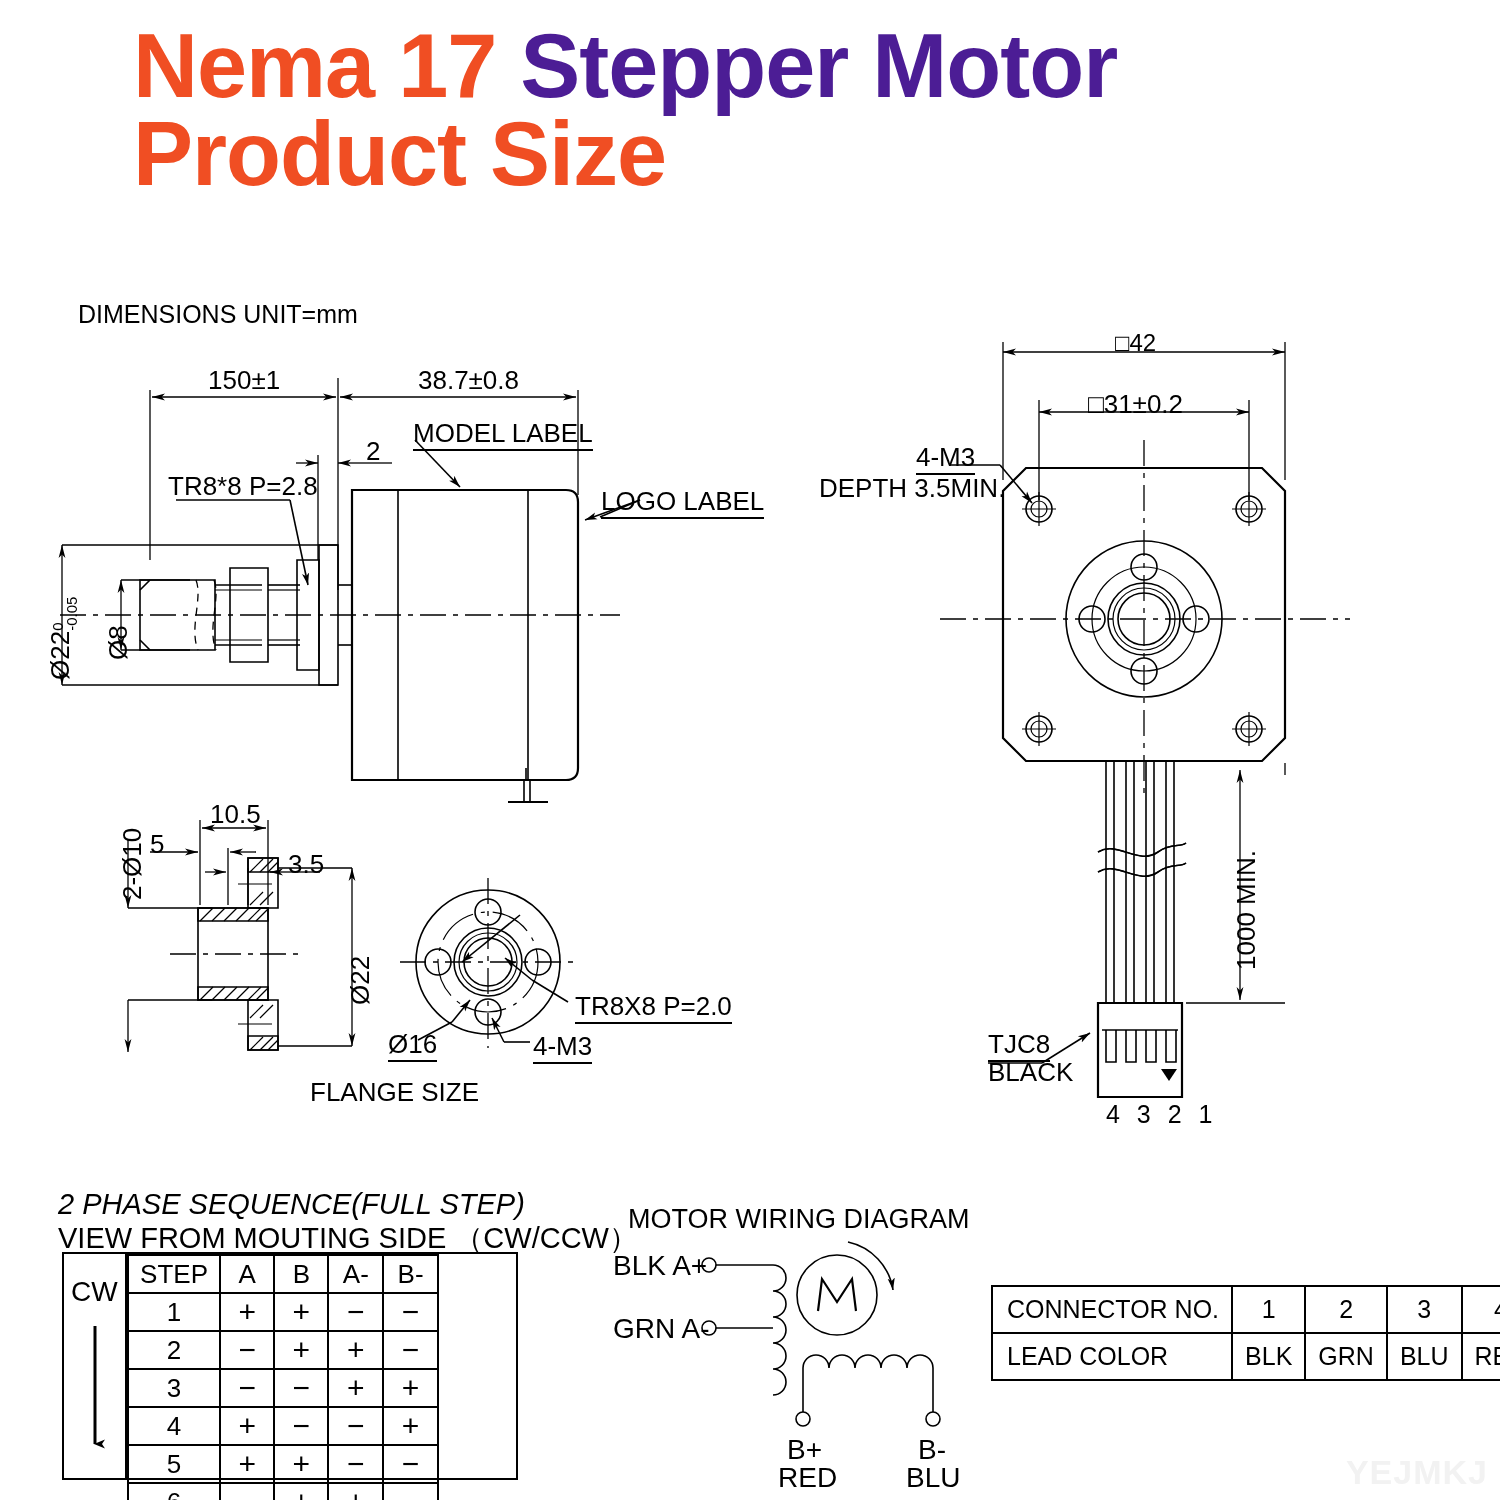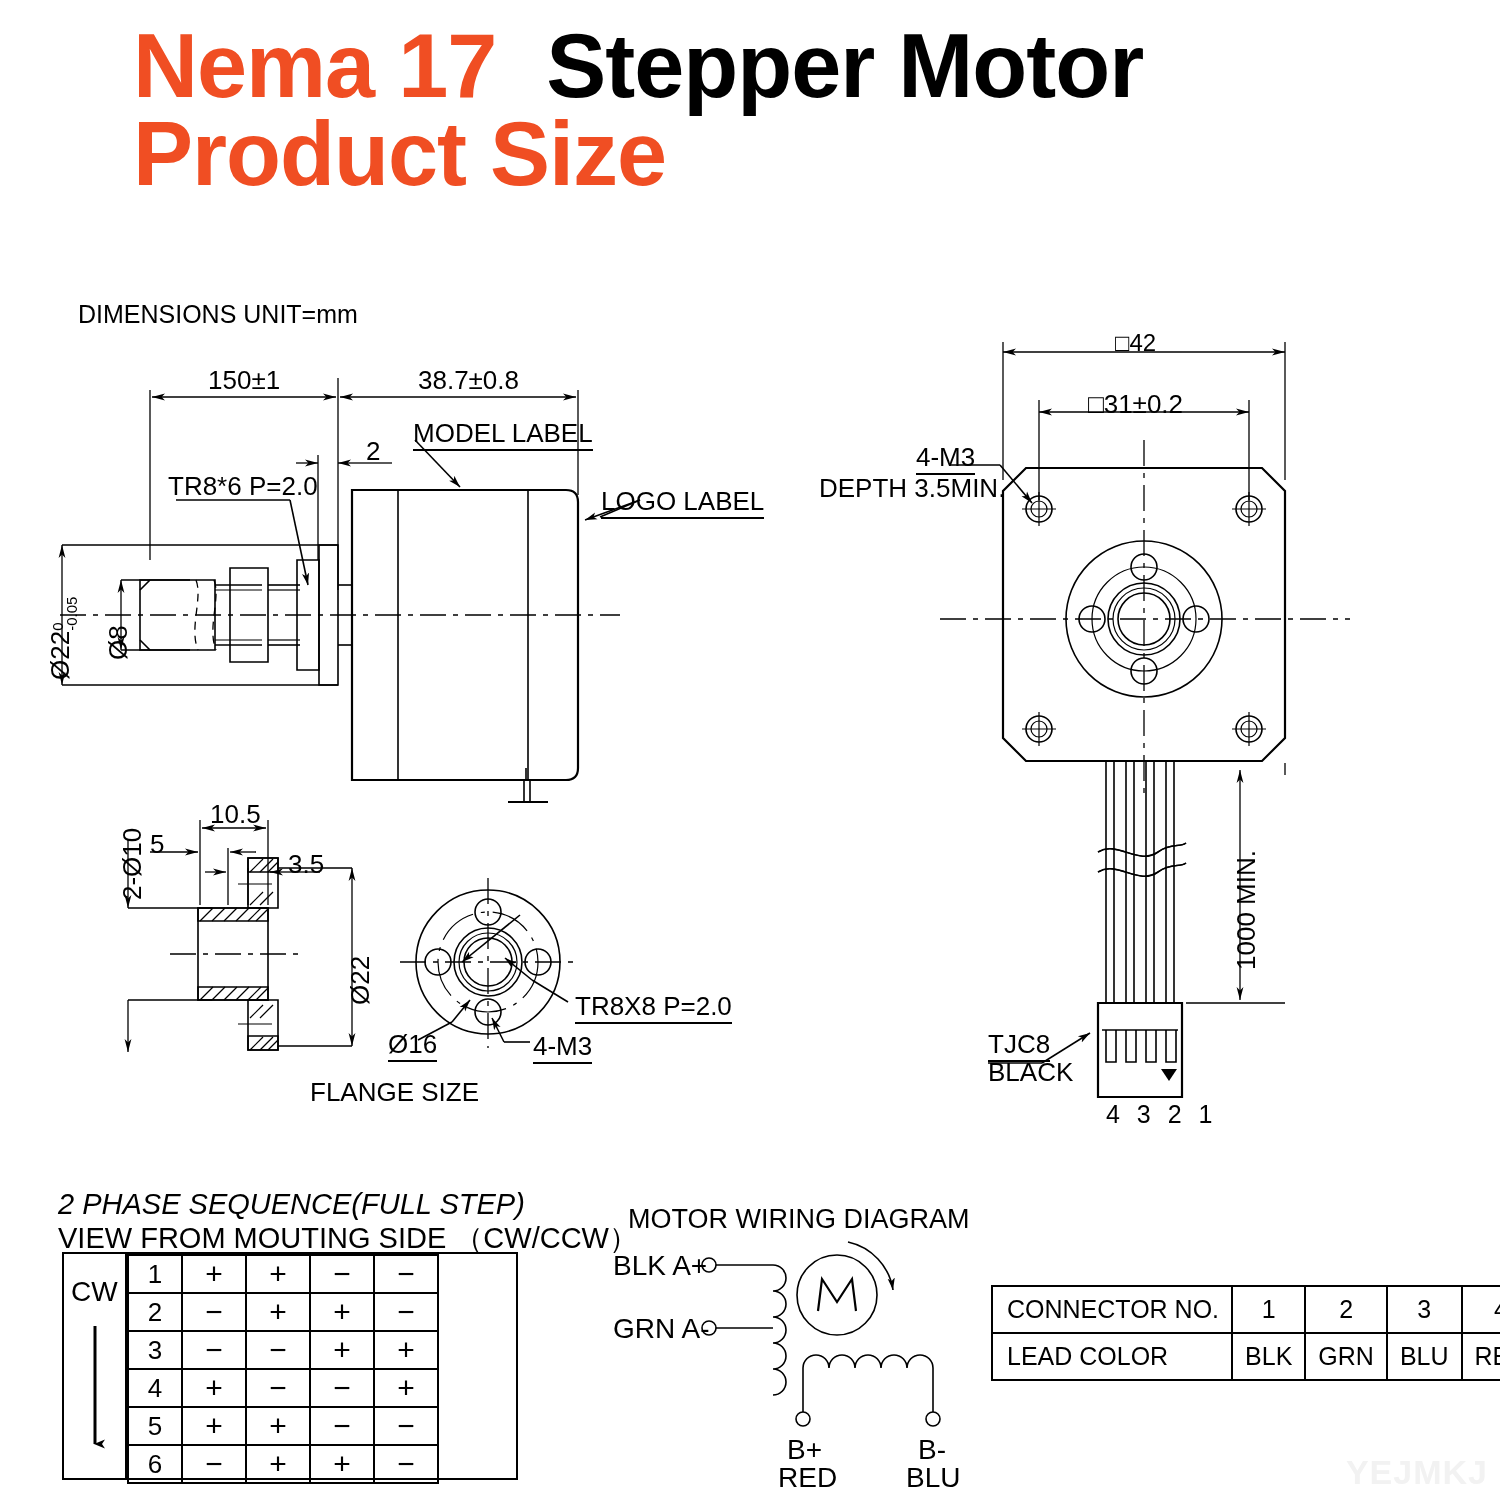--- a/index.html
+++ b/index.html
@@ -19,21 +19,21 @@
   #title-block{left:133px;top:22px;width:1300px;}
   .title-line{
     font-weight:bold;
     font-size:90px;
     line-height:88px;
     letter-spacing:-1px;
     white-space:nowrap;
     font-family:"Liberation Sans", sans-serif;
   }
   .t-orange{color:#F04E23;}
-  .t-black{color:#000000;margin-left:26px;}
+  .t-black{color:#4c1d95;}
 
   
   .dtext{
     font-size:23px;
     font-family:"Liberation Sans", sans-serif;
     white-space:nowrap;
     color:#000;
     line-height:1.12;
   }
   .dtext.u{ border-bottom:2px solid #000; padding-bottom:1px;}
@@ -388,21 +388,21 @@
       <circle class="ln" cx="803" cy="1419" r="7"></circle>
       <circle class="ln" cx="933" cy="1419" r="7"></circle>
     </g>
   </svg>
 
   <div class="abs dtext" style="left:208px;top:366px;font-size:26px;">150±1</div>
   <div class="abs dtext" style="left:418px;top:366px;font-size:26px;">38.7±0.8</div>
   <div class="abs dtext" style="left:366px;top:437px;font-size:26px;">2</div>
   <div class="abs dtext u" style="left:413px;top:419px;font-size:26px;">MODEL LABEL</div>
   <div class="abs dtext u" style="left:601px;top:487px;font-size:26px;">LOGO LABEL</div>
-  <div class="abs dtext" style="left:168px;top:472px;font-size:26px;">TR8*6 P=2.0</div>
+  <div class="abs dtext" style="left:168px;top:472px;font-size:26px;">TR8*8 P=2.8</div>
 
   <div class="abs" style="left:46px;top:680px;transform-origin:0 0;transform:rotate(-90deg);">
     <span class="dtext" style="font-size:26px;">Ø22</span><span style="display:inline-block;vertical-align:middle;font-size:15px;line-height:14px;font-family:'Liberation Sans',sans-serif;">
       <span style="display:block;">0</span>
       <span style="display:block;">-0.05</span>
     </span>
   </div>
   <div class="abs dtext vtext" style="left:104px;top:660px;font-size:26px;">Ø8</div>
 
   <div class="abs dtext" style="left:1115px;top:330px;font-size:24px;">□42</div>
@@ -440,20 +440,27 @@
               <path d="M6,11 L1.5,0 L6,3 L10.5,0 Z" fill="#000"></path>
             </marker>
           </defs>
           <line x1="31" y1="72" x2="31" y2="190" stroke="#000" stroke-width="3" marker-end="url(#cwA)"></line>
         </svg>
       </div>
 
       <div class="abs" style="left:63px;top:0;width:312px;height:100%;">
         <table class="seqtab" style="width:312px;height:228px;">
           <tbody>
+            <tr>
+              <td style="width:92px;">STEP</td>
+              <td style="width:55px;">A</td>
+              <td style="width:55px;">B</td>
+              <td style="width:55px;">A-</td>
+              <td style="width:55px;">B-</td>
+            </tr>
             <tr>
                 <td>1</td>
                 <td class="sym">+</td>
                 <td class="sym">+</td>
                 <td class="sym">−</td>
                 <td class="sym">−</td>
               </tr>
             <tr>
                 <td>2</td>
                 <td class="sym">−</td>

